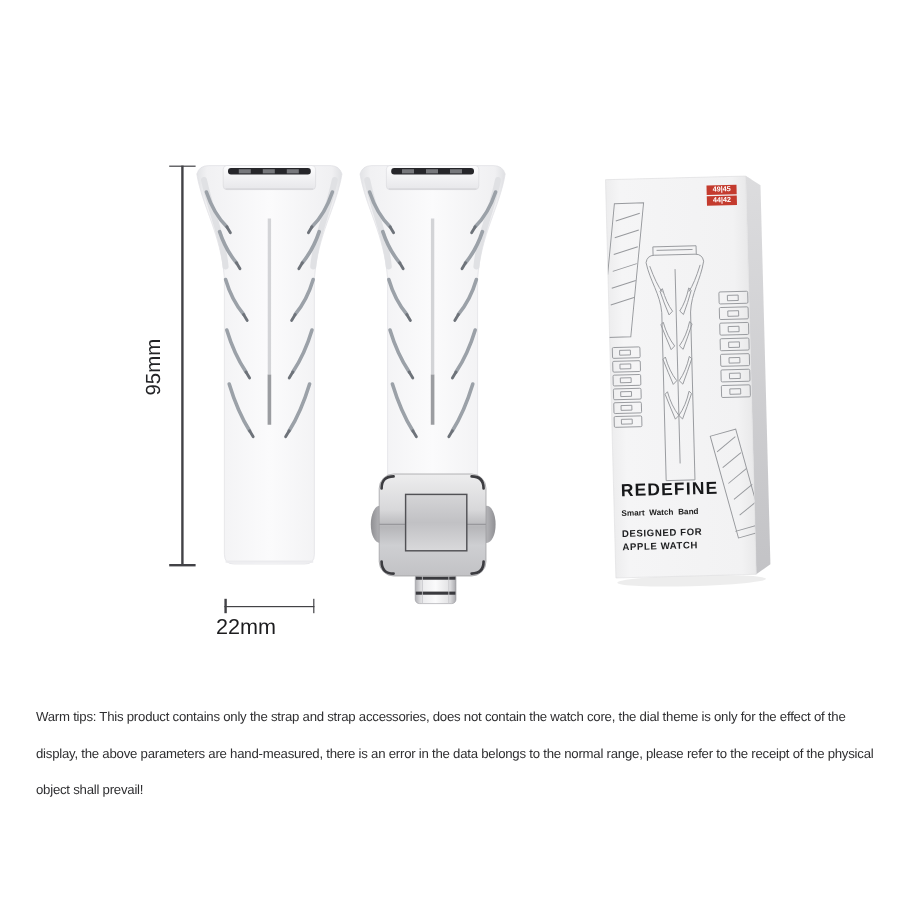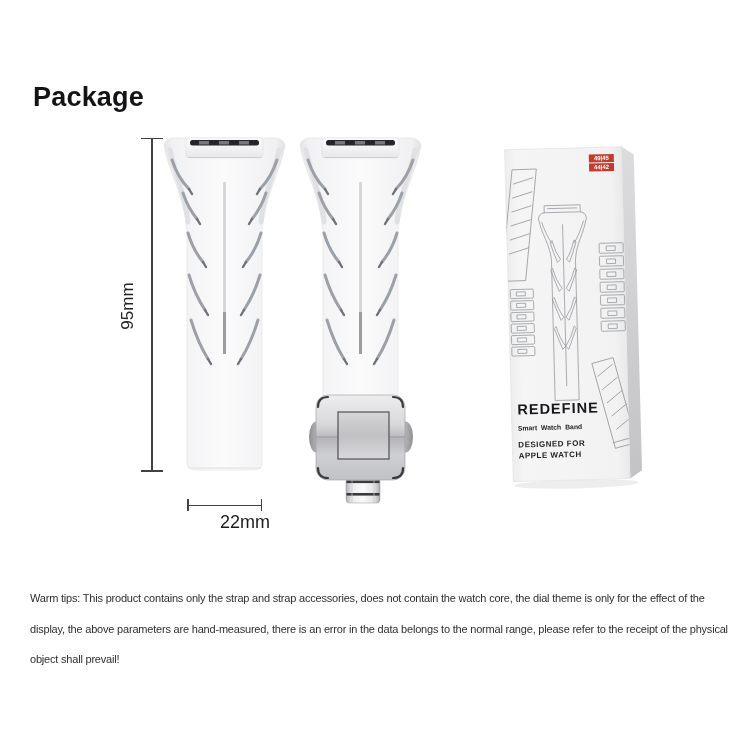--- a/index.html
+++ b/index.html
@@ -15,21 +15,21 @@
   .vcap.top{top:137.5px;}
   .vcap.bot{top:470px;}
   .vlabel{left:88px;top:296px;width:80px;text-align:center;font-size:17px;color:#222326;
           transform:rotate(-90deg);transform-origin:center center;}
 
   
   .hline{left:187px;top:504.5px;width:75px;height:1.5px;background:#424246;}
   .hcap{top:499px;width:1.5px;height:12px;background:#424246;}
   .hcap.l{left:187px;}
   .hcap.r{left:260.5px;}
-  .hlabel{left:180px;top:512px;width:90px;text-align:right;font-size:18px;color:#1c1c1e;}
+  .hlabel{left:180px;top:512px;width:90px;text-align:left;font-size:18px;color:#1c1c1e;}
 
   .strap-svg{width:165px;height:338px;}
   .strap1{left:142px;top:136px;}
   .strap2{left:278px;top:136px;}
   .clasp-svg{left:306px;top:390px;width:110px;height:115px;}
 
   
   .box-wrap{left:504px;top:142px;width:140px;height:352px;transform:rotate(-1.5deg);transform-origin:50% 50%;}
   .box-wrap svg{position:absolute;left:0;top:0;}
   .box-badge{left:89px;top:13px;width:25px;}
@@ -148,21 +148,20 @@
         <path d="M 102,174 L 99,179"></path>
           <path d="M 99,223 L 96,228"></path>
       </g>
       <path d="M 46,332 L 119,332" stroke="#ebebee" stroke-width="2"></path>
     </g>
   </defs>
 </svg>
 
 <div class="stage">
 
-  <div class="abs page-title">Package</div>
 
   <div class="abs vline"></div>
   <div class="abs vcap top"></div>
   <div class="abs vcap bot"></div>
   <div class="abs vlabel">95mm</div>
 
   <svg class="abs strap-svg strap1" viewBox="0 0 165 338">
     <use href="#strapArt"></use>
   </svg>
   <svg class="abs strap-svg strap2" viewBox="0 0 165 338">

